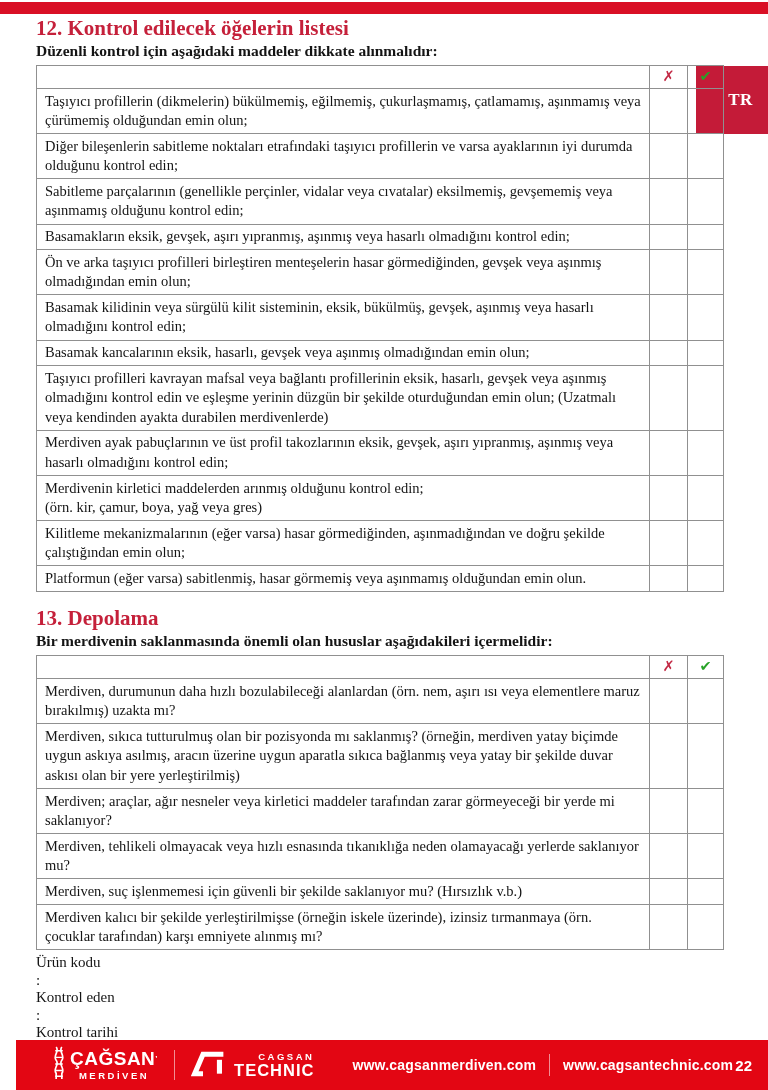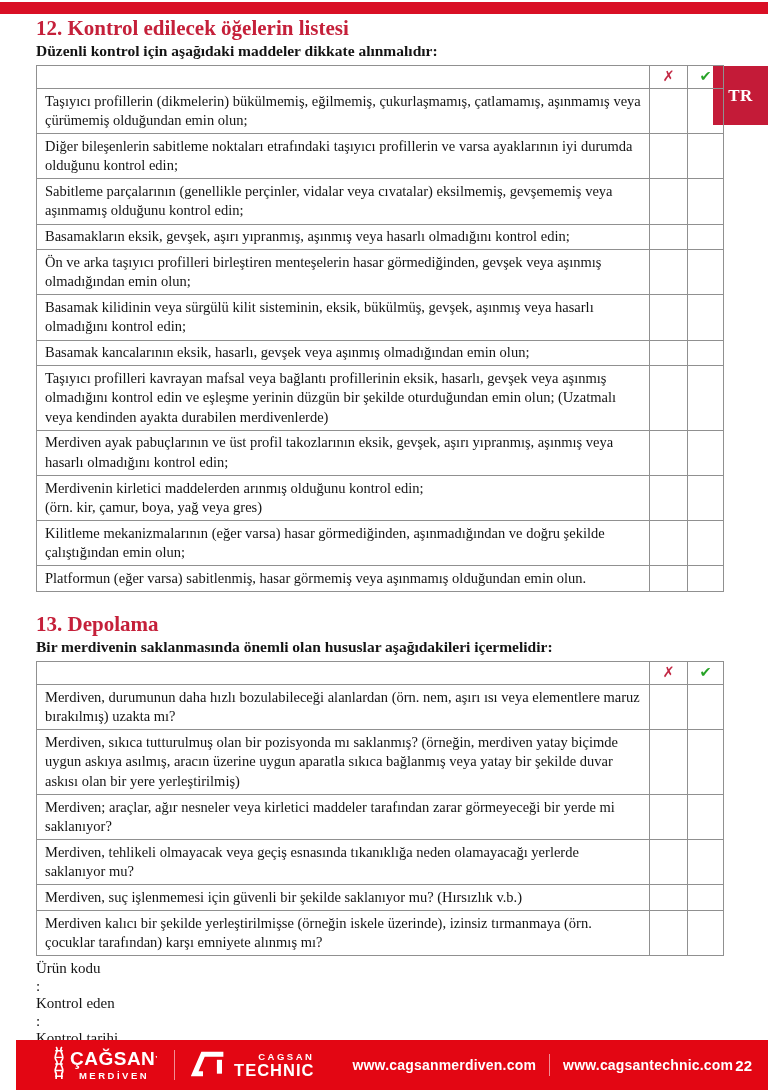--- a/index.html
+++ b/index.html
@@ -1,36 +1,36 @@
 <!DOCTYPE html>
 <html><head>
 <meta charset="utf-8">
 <style>
   html,body{margin:0;padding:0;background:#ffffff;}
   .page{position:relative;width:768px;height:1090px;background:#ffffff;overflow:hidden;
         font-family:"Liberation Serif", serif;color:#141414;}
   .topbar{position:absolute;top:2px;left:0;width:768px;height:12px;background:#d90f25;}
-  .tr-tab{position:absolute;top:66px;right:0;width:55px;height:59px;background:#c41b38;
-          display:flex;align-items:center;justify-content:center;}
+  .tr-tab{position:absolute;top:66px;right:0;width:55px;height:68px;background:#c41b38;
+          display:flex;align-items:center;justify-content:center;padding-left:17px;}
   .tr-tab span{color:#fff;font-weight:bold;font-size:17px;letter-spacing:0.5px;}
   .content{position:absolute;left:36px;top:16px;width:687px;}
   h1{margin:0;color:#c5203a;font-size:21px;font-weight:bold;line-height:24px;}
   .sub{margin:1px 0 5px 0;font-size:15.5px;font-weight:bold;line-height:19px;}
   table.checklist{border-collapse:collapse;width:687px;table-layout:fixed;}
   table.checklist col.cq{width:613px;}
   table.checklist col.cc{width:38px;}
   table.checklist col.cc2{width:36px;}
   table.checklist td{border:1px solid #909090;font-size:14.5px;line-height:19.6px;
         padding:2.5px 8px;vertical-align:middle;}
   table.checklist td.q{white-space:pre-line;}
   table.checklist tr.head td{height:22px;padding:0;}
   td.cb{text-align:center;padding:0 !important;}
   .mark-no{color:#c22743;font-weight:bold;font-size:16px;font-family:"DejaVu Sans",sans-serif;}
   .mark-yes{color:#27a327;font-weight:bold;font-size:16px;font-family:"DejaVu Sans",sans-serif;}
-  .s13{margin-top:20px;}
+  .s13{margin-top:14px;}
   .fields{margin-top:4px;font-size:15px;line-height:17.5px;}
   .field-row{display:flex;flex-direction:column;}
   .flabel{display:inline-block;width:198px;}
   .fcolon{display:inline-block;}
   .fvalue{flex:1;}
   .footer{position:absolute;left:16px;bottom:0;width:768px;height:50px;background:#e30613;
           display:flex;align-items:center;color:#ffffff;
           font-family:"Liberation Sans", sans-serif;}
   .brand1{display:flex;align-items:center;margin-left:36px;}
   .b1text{margin-left:4px;}
@@ -185,21 +185,21 @@
               <td class="cb"></td>
             </tr>
 
             <tr>
               <td class="q">Merdiven; araçlar, ağır nesneler veya kirletici maddeler tarafından zarar görmeyeceği bir yerde mi saklanıyor?</td>
               <td class="cb"></td>
               <td class="cb"></td>
             </tr>
 
             <tr>
-              <td class="q">Merdiven, tehlikeli olmayacak veya geçiş esnasında tıkanıklığa neden olamayacağı yerlerde saklanıyor mu?</td>
+              <td class="q">Merdiven, tehlikeli olmayacak veya hızlı esnasında tıkanıklığa neden olamayacağı yerlerde saklanıyor mu?</td>
               <td class="cb"></td>
               <td class="cb"></td>
             </tr>
 
             <tr>
               <td class="q">Merdiven, suç işlenmemesi için güvenli bir şekilde saklanıyor mu? (Hırsızlık v.b.)</td>
               <td class="cb"></td>
               <td class="cb"></td>
             </tr>
 

